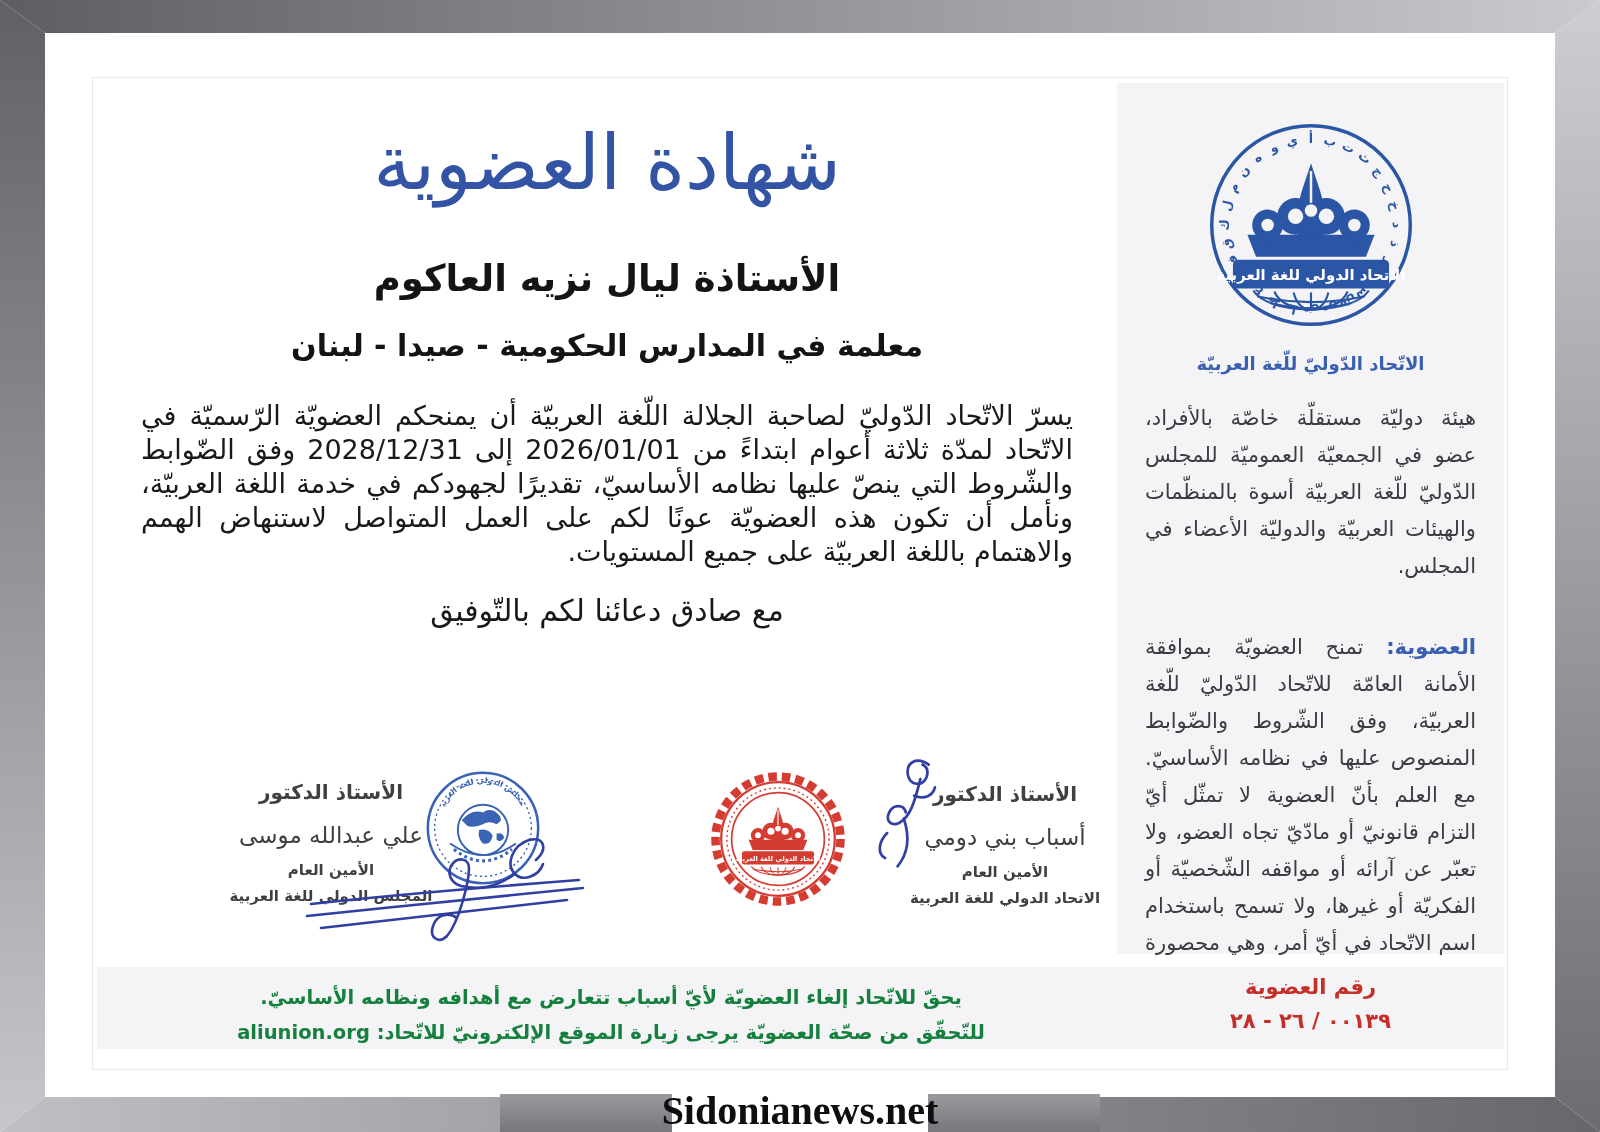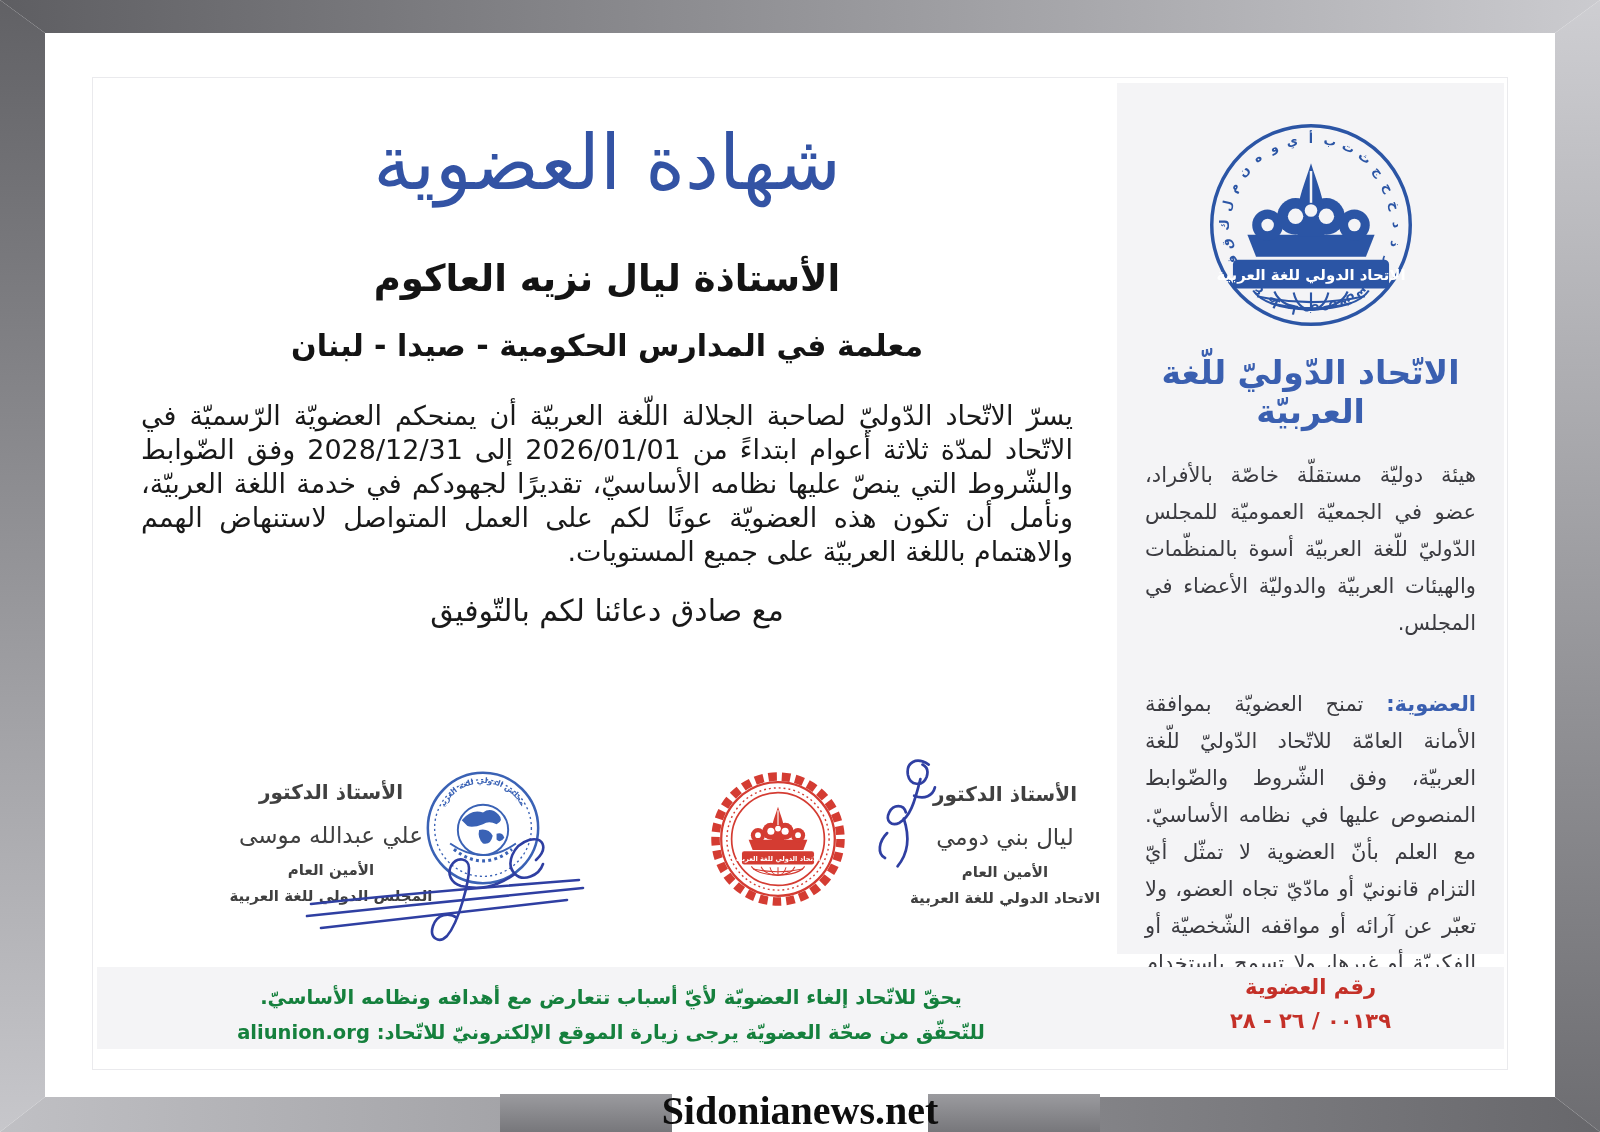--- a/index.html
+++ b/index.html
@@ -41,21 +41,21 @@
   .sig-org{font-size:15px;font-weight:bold;margin-top:8px;}
   .seal-council{position:absolute;left:330px;top:690px;}
   .seal-red{position:absolute;left:614px;top:690px;}
   .sig-ali{position:absolute;left:198px;top:752px;}
   .sig-khaled{position:absolute;left:772px;top:672px;}
   .sig-stroke{stroke:#2f3fa2;fill:none;stroke-width:2.6;stroke-linecap:round;}
   
   .sidebar{position:absolute;top:5px;right:3px;width:387px;height:871px;background:#f4f4f6;}
   .logo-svg{display:block;margin:36px auto 0;}
   .logo-ring text{font:bold 13px "DejaVu Sans",sans-serif;fill:#2b55a5;text-anchor:middle;}
-  .side-org{margin-top:22px;text-align:center;font-size:33px;font-weight:bold;color:#3a5fb0;}
+  .side-org{margin-top:22px;text-align:center;font-size:18px;font-weight:bold;color:#3a5fb0;}
   .side-p{margin:26px 28px 0;font-size:21px;line-height:37px;color:#3b3b40;
     text-align:justify;text-align-last:right;}
   .side-p2{margin-top:44px;}
   .side-label{color:#3a5fb0;font-weight:bold;}
   
   .strip{position:absolute;left:4px;right:3px;top:889px;height:82px;background:#f4f4f6;}
   .notes{position:absolute;left:4px;top:896px;width:1028px;text-align:center;
     color:#15803d;font-weight:bold;font-size:19.5px;}
   .notes div{margin-top:12px;white-space:nowrap;}
   .membership{position:absolute;right:3px;top:897px;width:387px;text-align:center;
@@ -157,21 +157,21 @@
         <path d="M58,14 C46,6 36,12 38,24 C40,34 52,36 56,26 C58,20 56,16 52,14"></path>
         <path d="M50,28 C44,52 40,64 30,70 C22,74 16,68 20,60 C24,52 34,52 36,60"></path>
         <path d="M34,66 C40,84 38,100 28,112"></path>
         <path d="M18,80 C10,88 8,100 16,104"></path>
         <path d="M44,44 C54,48 62,44 64,36"></path>
       </g>
     </svg>
 
     <div class="sig-col sig-col-right">
       <div class="sig-title">الأستاذ الدكتور</div>
-      <div class="sig-name">ليال بني دومي</div>
+      <div class="sig-name">أسباب بني دومي</div>
       <div class="sig-role">الأمين العام</div>
       <div class="sig-org">الاتحاد الدولي للغة العربية</div>
     </div>
   </div>
 
   <div class="sidebar">
     <svg class="logo-svg" width="212" height="212" viewBox="-110 -110 220 220">
       <circle r="103" fill="none" stroke="#2b55a5" stroke-width="3.6"></circle>
       <g class="logo-ring">
           <text transform="rotate(0) translate(0,-85)">أ</text>

